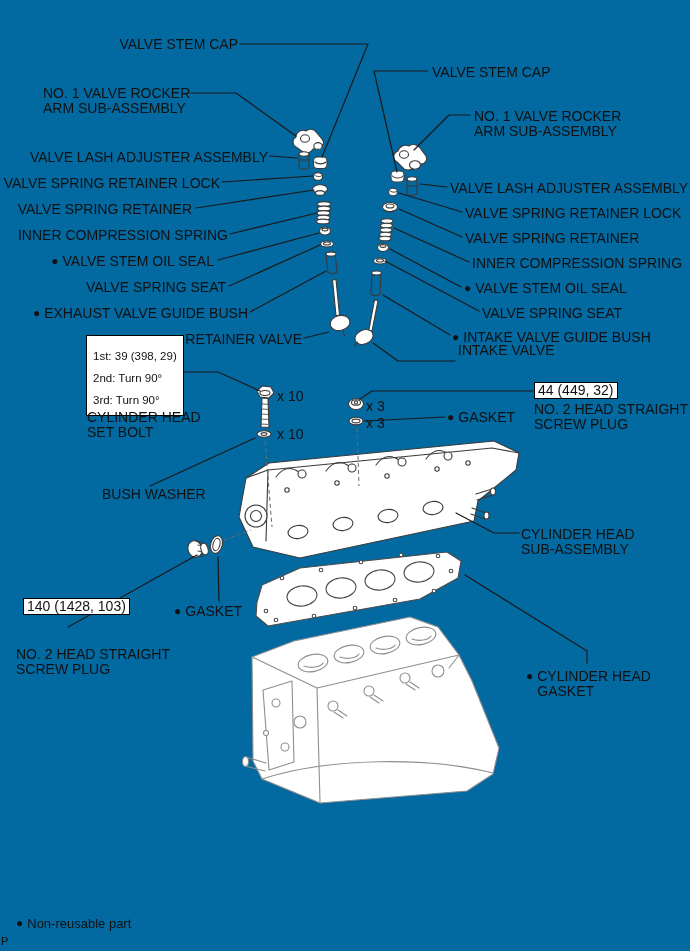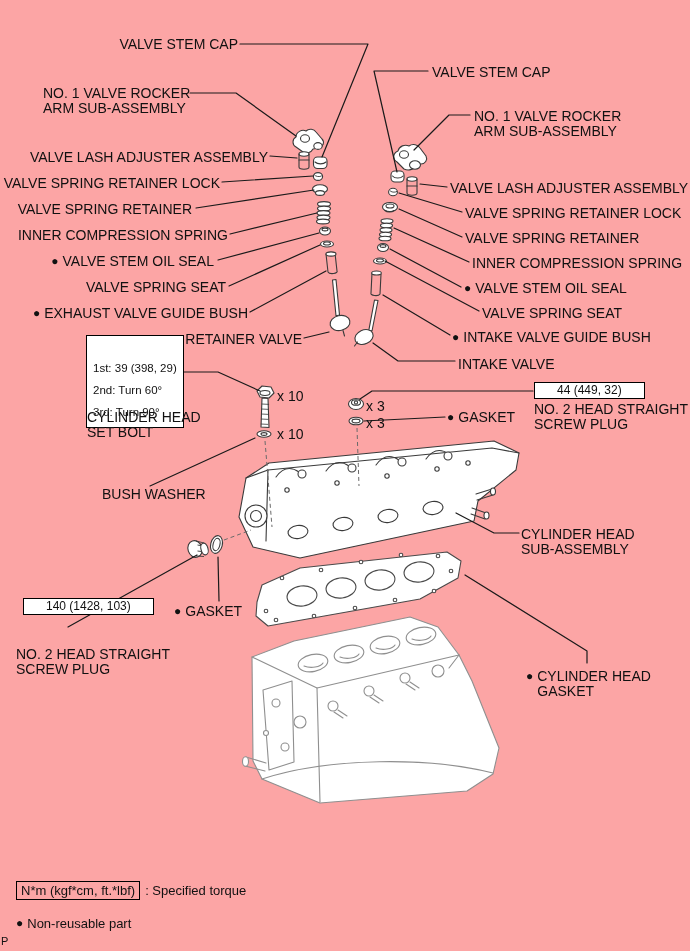--- a/index.html
+++ b/index.html
@@ -1,26 +1,26 @@
 <!DOCTYPE html>
 <html><head>
 <meta charset="utf-8">
 <style>
   html,body{margin:0;padding:0;background:#fff;}
-  #page{position:relative;width:690px;height:951px;background:#fca5a5;overflow:hidden;
+  #page{position:relative;width:690px;height:951px;background:#0369a1;overflow:hidden;
         font-family:"Liberation Sans", sans-serif;color:#111;}
   #art{position:absolute;left:0;top:0;}
   .lbl{position:absolute;font-size:14px;line-height:15px;white-space:pre-line;color:#111;}
   .ra{text-align:right;}
   .bl{display:flex;align-items:flex-start;}
   .dot{font-size:12px;line-height:15px;margin-right:4px;}
   .tqbox{position:absolute;border:1.4px solid #000;background:#fff;
-         font-size:11.5px;line-height:22px;padding:21px 6px 4px 6px;white-space:nowrap;}
+         font-size:11.5px;line-height:22px;padding:9px 6px 4px 6px;white-space:nowrap;}
   .tqbox-sm{position:absolute;border:1.3px solid #000;background:#fff;
-         font-size:12px;line-height:13px;padding:1px 22px;white-space:nowrap;}
+         font-size:14px;line-height:13px;padding:1px 3px;white-space:nowrap;}
   .legend-row{position:absolute;display:flex;align-items:center;font-size:13px;}
   .legend-box{border:1.2px solid #000;padding:1px 4px;white-space:nowrap;}
   .legend-note{margin-left:5px;white-space:nowrap;}
   .corner{position:absolute;font-size:11px;line-height:11px;}
 </style>
 </head>
 <body>
 
 <div id="page">
 
@@ -262,25 +262,25 @@
 <div class="lbl" style="left:472px;top:256px">INNER COMPRESSION SPRING</div>
 <div class="lbl bl" style="left:464px;top:281px">
   <span class="dot">●</span>
   <span>VALVE STEM OIL SEAL</span>
 </div>
 <div class="lbl" style="left:482px;top:306px">VALVE SPRING SEAT</div>
 <div class="lbl bl" style="left:452px;top:330px">
   <span class="dot">●</span>
   <span>INTAKE VALVE GUIDE BUSH</span>
 </div>
-<div class="lbl" style="left:458px;top:357px">INTAKE VALVE</div>
+<div class="lbl" style="left:458px;top:343px">INTAKE VALVE</div>
 
 <div class="tqbox" style="left:86px;top:335px">
   <div>1st: 39 (398, 29)</div>
-  <div>2nd: Turn 60°</div>
+  <div>2nd: Turn 90°</div>
   <div>3rd: Turn 90°</div>
 </div>
 <div class="lbl" style="left:87px;top:410px">CYLINDER HEAD
 SET BOLT</div>
 <div class="lbl" style="left:277px;top:389px">x 10</div>
 <div class="lbl" style="left:277px;top:427px">x 10</div>
 <div class="lbl" style="left:102px;top:487px">BUSH WASHER</div>
 
 <div class="lbl" style="left:366px;top:399px">x 3</div>
 <div class="lbl" style="left:366px;top:416px">x 3</div>
@@ -301,23 +301,19 @@
 </div>
 
 <div class="tqbox-sm" style="left:23px;top:598px">140 (1428, 103)</div>
 <div class="lbl" style="left:16px;top:647px">NO. 2 HEAD STRAIGHT
 SCREW PLUG</div>
 <div class="lbl bl" style="left:174px;top:604px">
   <span class="dot">●</span>
   <span>GASKET</span>
 </div>
 
-<div class="legend-row" style="left:16px;top:881px">
-  <span class="legend-box">N*m (kgf*cm, ft.*lbf)</span>
-  <span class="legend-note">: Specified torque</span>
-</div>
 <div class="legend-row" style="left:16px;top:915px">
   <span class="dot" style="line-height:17px">●</span>
   <span>Non-reusable part</span>
 </div>
 <div class="corner" style="left:1px;top:936px">P</div>
 
 </div>
 
 </body></html>

